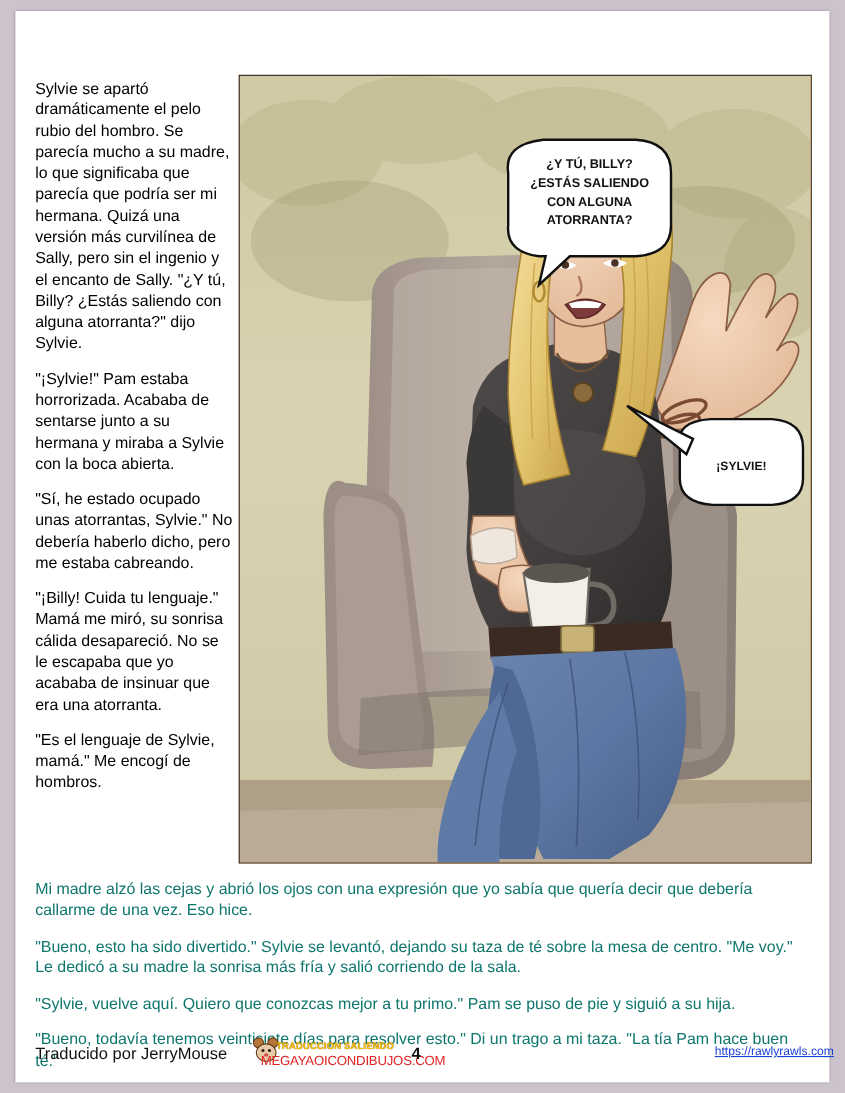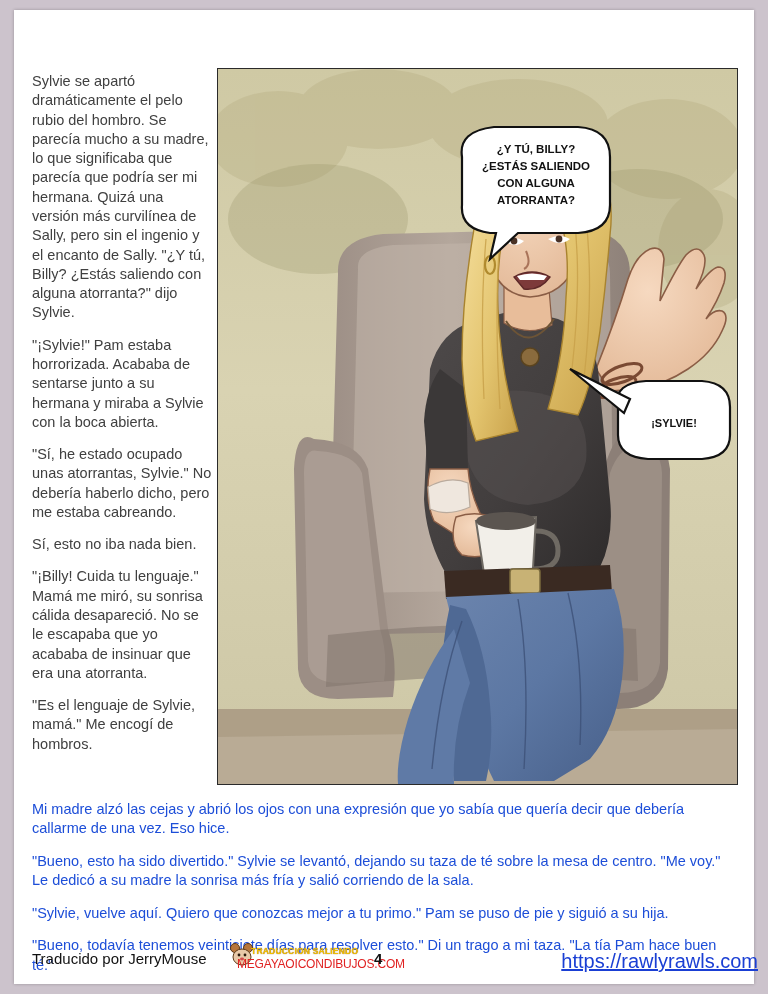--- a/index.html
+++ b/index.html
@@ -16,32 +16,32 @@
     background:#ffffff;
     box-shadow:0 0 3px rgba(0,0,0,.25);
   }
   
   .story-col{
     position:absolute;
     left:18px;top:62px;
     width:180px;
     font-size:14.5px;
     line-height:1.33;
-    color:#404040;
+    color:#000000;
   }
   .story-col p{margin:0 0 13px 0;}
 
   
   .wide-col{
     position:absolute;
     left:18px;top:790px;
     width:704px;
     font-size:14.5px;
     line-height:1.34;
-    color:#1d4ed8;
+    color:#0f766e;
   }
   .wide-col p{margin:0 0 13px 0;}
 
   
   .art{
     position:absolute;
     left:203px;top:58px;
     width:519px;height:715px;
     border:1px solid #2a2a2a;
     overflow:hidden;
@@ -58,21 +58,21 @@
   .footer .credit{
     position:absolute;left:18px;top:12px;
     font-size:15px;color:#111;
   }
   .footer .pageno{
     position:absolute;left:360px;top:12px;
     font-size:15px;color:#111;font-weight:bold;
   }
   .footer .link{
     position:absolute;right:18px;top:12px;
-    font-size:20px;color:#1a3fd4;text-decoration:underline;
+    font-size:11px;color:#1a3fd4;text-decoration:underline;
   }
   .stamp{
     position:absolute;left:215px;top:2px;
     width:135px;height:36px;
   }
   .stamp .s1{
     position:absolute;left:22px;top:6px;
     font-size:8.5px;font-weight:bold;color:#f0c000;
     letter-spacing:.2px;
     text-shadow:0 0 1px #7a3b00;
@@ -97,21 +97,20 @@
 </style>
 </head>
 <body>
 
 <div class="page">
 
   <div class="story-col">
     <p>Sylvie se apartó dramáticamente el pelo rubio del hombro. Se parecía mucho a su madre, lo que significaba que parecía que podría ser mi hermana. Quizá una versión más curvilínea de Sally, pero sin el ingenio y el encanto de Sally. "¿Y tú, Billy? ¿Estás saliendo con alguna atorranta?" dijo Sylvie.</p>
     <p>"¡Sylvie!" Pam estaba horrorizada. Acababa de sentarse junto a su hermana y miraba a Sylvie con la boca abierta.</p>
     <p>"Sí, he estado ocupado unas atorrantas, Sylvie." No debería haberlo dicho, pero me estaba cabreando.</p>
-    <p>Sí, esto no iba nada bien.</p>
     <p>"¡Billy! Cuida tu lenguaje." Mamá me miró, su sonrisa cálida desapareció. No se le escapaba que yo acababa de insinuar que era una atorranta.</p>
     <p>"Es el lenguaje de Sylvie, mamá." Me encogí de hombros.</p>
   </div>
 
   <div class="art">
     <svg width="519" height="715" viewBox="0 0 519 715" xmlns="http://www.w3.org/2000/svg">
       <defs>
         <linearGradient id="bgGrad" x1="0" y1="0" x2="0" y2="1">
           <stop offset="0%" stop-color="#cfc9a4"></stop>
           <stop offset="45%" stop-color="#d9d3b2"></stop>

